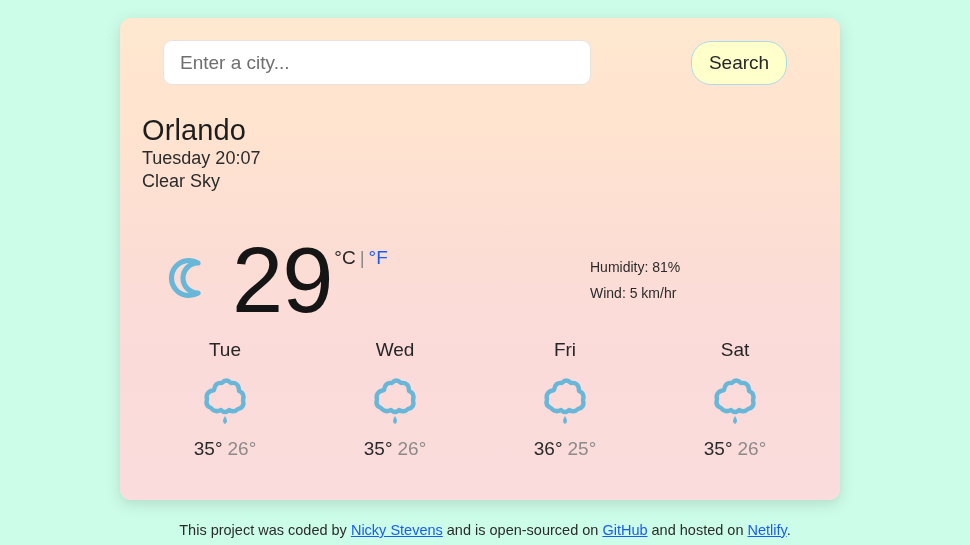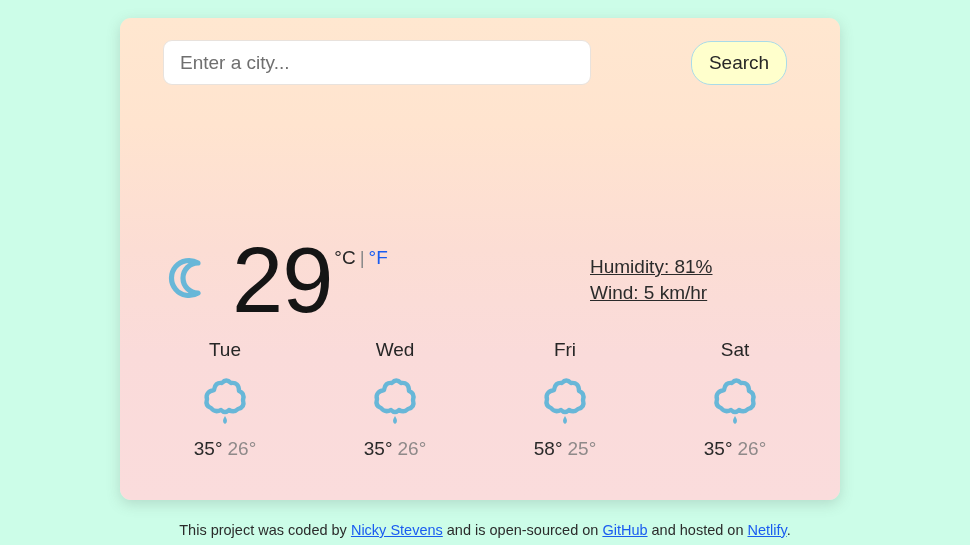--- a/index.html
+++ b/index.html
@@ -136,24 +136,23 @@
     white-space: nowrap;
   }
   .unit-active   { color: #262626; }
   .unit-sep      { color: #8a8a8a; padding: 0 4px; }
   .unit-link     { color: #1a5cf0; text-decoration: none; cursor: pointer; }
 
   .current-right {
     position: absolute;
     left: 470px;
     top: 28px;
-    font-size: 19px;
+    font-size: 14px;
     line-height: 26px;
     color: #2b2b2b;
-    text-decoration: underline;
   }
 
   
   .forecast {
     position: absolute;
     left: 20px;
     right: 20px;
     top: 320px;
     display: flex;
   }
@@ -200,20 +199,25 @@
 </head>
 <body>
 
 <div class="weather-card">
 
   <div class="search-row">
     <input class="search-input" type="text" placeholder="Enter a city..." style="">
     <button class="search-button">Search</button>
   </div>
 
+  <div class="city-block">
+    <div class="city-name">Orlando</div>
+    <div class="city-meta">Tuesday 20:07</div>
+    <div class="city-meta">Clear Sky</div>
+  </div>
 
   <div class="current-row">
 
     <div class="current-left">
       <svg class="moon-icon" viewBox="0 0 52 58">
         <path d="M40 12 A17.5 17.5 0 1 0 40 42 A13 13 0 0 1 40 12 Z" fill="none" stroke="#68b7d8" stroke-width="5.2" stroke-linejoin="round"></path>
       </svg>
       <div class="temp-value">29</div>
       <div class="unit-toggle"><span class="unit-active">°C</span><span class="unit-sep">|</span><a class="unit-link">°F</a></div>
     </div>
@@ -245,21 +249,21 @@
       <div class="forecast-temps"><span class="temp-max">35°</span><span class="temp-min">26°</span></div>
     </div>
 
 
     <div class="forecast-day">
       <div class="forecast-label">Fri</div>
       <svg class="cloud-icon" viewBox="0 0 58 58">
         <path d="M18 16 Q19 8 26 9 Q30 4 35 9 Q43 8 43 17 Q49 19 47 26 Q49 33 42 35 Q38 39 33 36 Q29 40 25 36 Q19 39 15 34 Q9 32 11 25 Q9 18 18 16 Z" fill="none" stroke="#68b7d8" stroke-width="4.4" stroke-linejoin="round"></path>
         <path d="M29 42 Q33 48 29 50 Q25 48 29 42 Z" fill="#68b7d8"></path>
       </svg>
-      <div class="forecast-temps"><span class="temp-max">58°</span><span class="temp-min">25°</span></div>
+      <div class="forecast-temps"><span class="temp-max">36°</span><span class="temp-min">25°</span></div>
     </div>
 
     <div class="forecast-day">
       <div class="forecast-label">Sat</div>
       <svg class="cloud-icon" viewBox="0 0 58 58">
         <path d="M18 16 Q19 8 26 9 Q30 4 35 9 Q43 8 43 17 Q49 19 47 26 Q49 33 42 35 Q38 39 33 36 Q29 40 25 36 Q19 39 15 34 Q9 32 11 25 Q9 18 18 16 Z" fill="none" stroke="#68b7d8" stroke-width="4.4" stroke-linejoin="round"></path>
         <path d="M29 42 Q33 48 29 50 Q25 48 29 42 Z" fill="#68b7d8"></path>
       </svg>
       <div class="forecast-temps"><span class="temp-max">35°</span><span class="temp-min">26°</span></div>
     </div>

